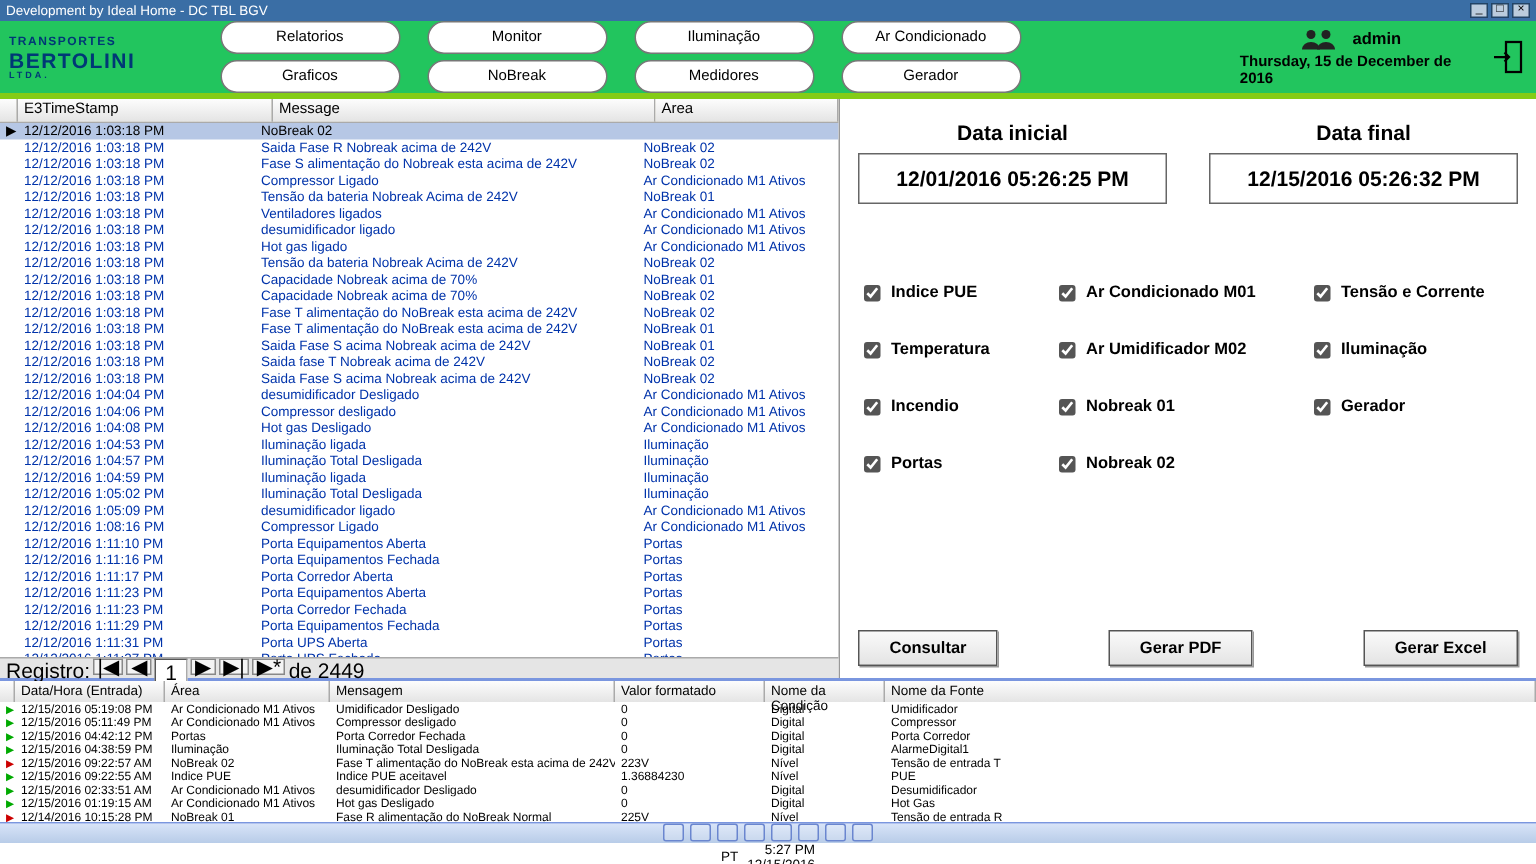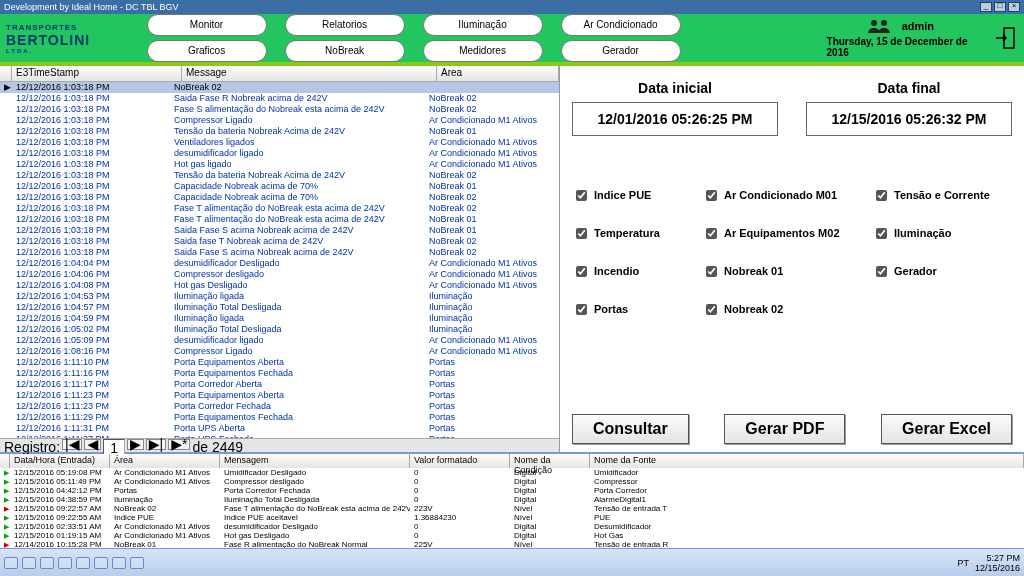--- a/index.html
+++ b/index.html
@@ -149,49 +149,50 @@
   .chk input { width:11px;height:11px; accent-color:#555;}
   .rbuttons {
     position:absolute;
     bottom:8px; left:12px; right:12px;
     display:flex; justify-content:space-between;
   }
   .rbtn {
     border:1px solid #555;
     background: linear-gradient(#fafafa,#e4e4e4);
     padding:5px 20px;
-    font-size:16px;
+    font-size:11px;
     font-weight:bold;
     cursor:pointer;
     box-shadow: 1px 1px 0 #999;
   }
   .bottomgrid {
     height: 96px;
     border-top: 2px solid #7a96df;
     display:flex;
     flex-direction:column;
   }
   .bg-head { display:flex; background:linear-gradient(#fdfdfd,#e4e4e4); height:14px; font-size:9px; }
   .bg-head div { border-right:1px solid #aaa; padding:1px 4px; }
   .bc1{width:100px;} .bc2{width:110px;} .bc3{width:190px;} .bc4{width:100px;} .bc5{width:80px;} .bc6{flex:1;}
   .bg-body { flex:1; overflow:hidden; }
   .brow { display:flex; height:9px; line-height:9px; font-size:8px; }
   .brow > div { padding:0 4px; overflow:hidden; white-space:nowrap; }
   .brow .flag { width:10px; }
   .brow .flag.g::before { content:"▶"; color:#0a0; font-size:7px;}
   .brow .flag.r::before { content:"▶"; color:#c00; font-size:7px;}
   .taskbar {
-    height: 28px;
+    height: 14px;
     background: linear-gradient(#d8e4f8,#b8cce8);
     border-top:1px solid #7a96df;
     display:flex;
     align-items:center;
     font-size:9px;
     padding:0 4px;
     justify-content:space-between;
+    flex-direction:column;
   }
   .taskbar .ticons { display:flex; gap:4px; }
   .taskbar .ticon { width:14px;height:12px;background:#fff3; border:1px solid #6a86cf; border-radius:2px;}
   .taskbar .tray { display:flex; align-items:center; gap:6px; }
   svg { display:block; }
 </style>
 </head>
 <body>
 
 <div class="titlebar">
@@ -203,22 +204,22 @@
   </div>
 </div>
 
 <div class="header">
   <div class="logo">
     <div class="l1">TRANSPORTES</div>
     <div class="l2">BERTOLINI</div>
     <div class="l3">LTDA.</div>
   </div>
   <div class="nav-grid">
+    <div class="nav-btn">Relatorios</div>
     <div class="nav-btn">Monitor</div>
-    <div class="nav-btn">Relatorios</div>
     <div class="nav-btn">Iluminação</div>
     <div class="nav-btn">Ar Condicionado</div>
     <div></div>
     <div class="nav-btn">Graficos</div>
     <div class="nav-btn">NoBreak</div>
     <div class="nav-btn">Medidores</div>
     <div class="nav-btn">Gerador</div>
     <div></div>
   </div>
   <div class="userblock">
@@ -485,21 +486,21 @@
         <label class="chk">
           <input type="checkbox" checked="" style="">
           <span>Tensão e Corrente</span>
         </label>
         <label class="chk">
           <input type="checkbox" checked="" style="">
           <span>Temperatura</span>
         </label>
         <label class="chk">
           <input type="checkbox" checked="" style="">
-          <span>Ar Equipamentos M02</span>
+          <span>Ar Umidificador M02</span>
         </label>
         <label class="chk">
           <input type="checkbox" checked="" style="">
           <span>Iluminação</span>
         </label>
         <label class="chk">
           <input type="checkbox" checked="" style="">
           <span>Incendio</span>
         </label>
         <label class="chk">

